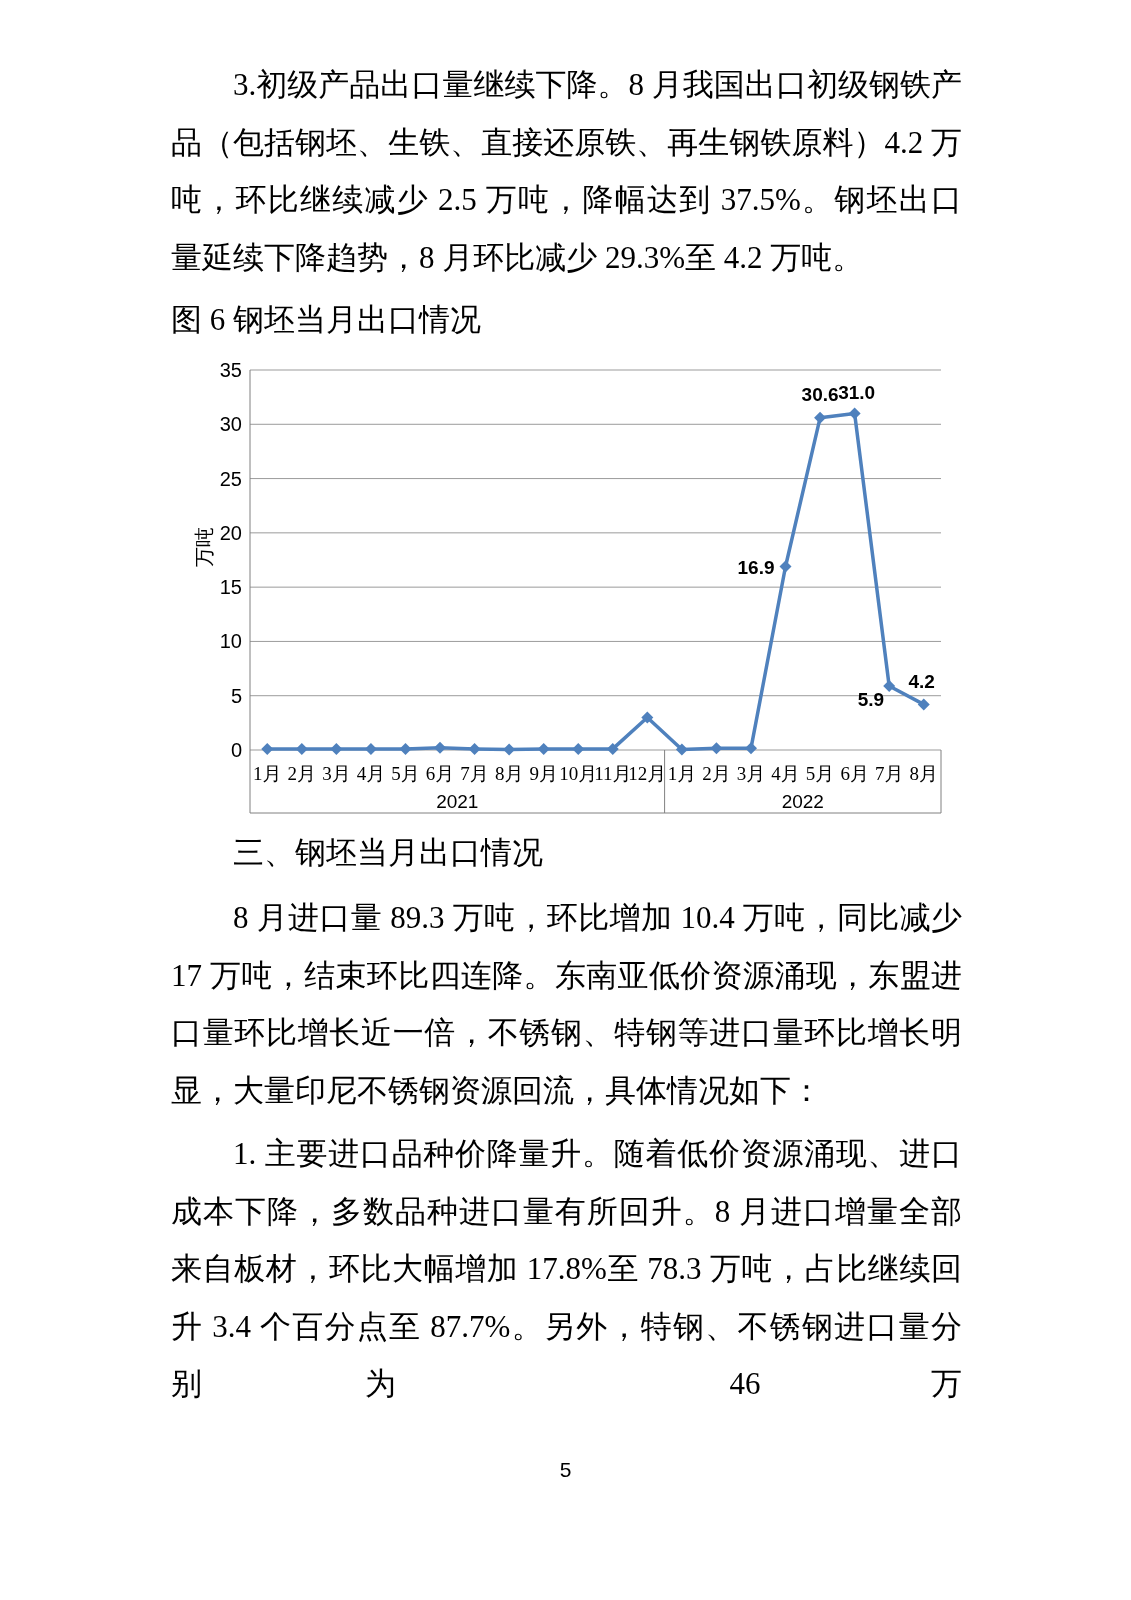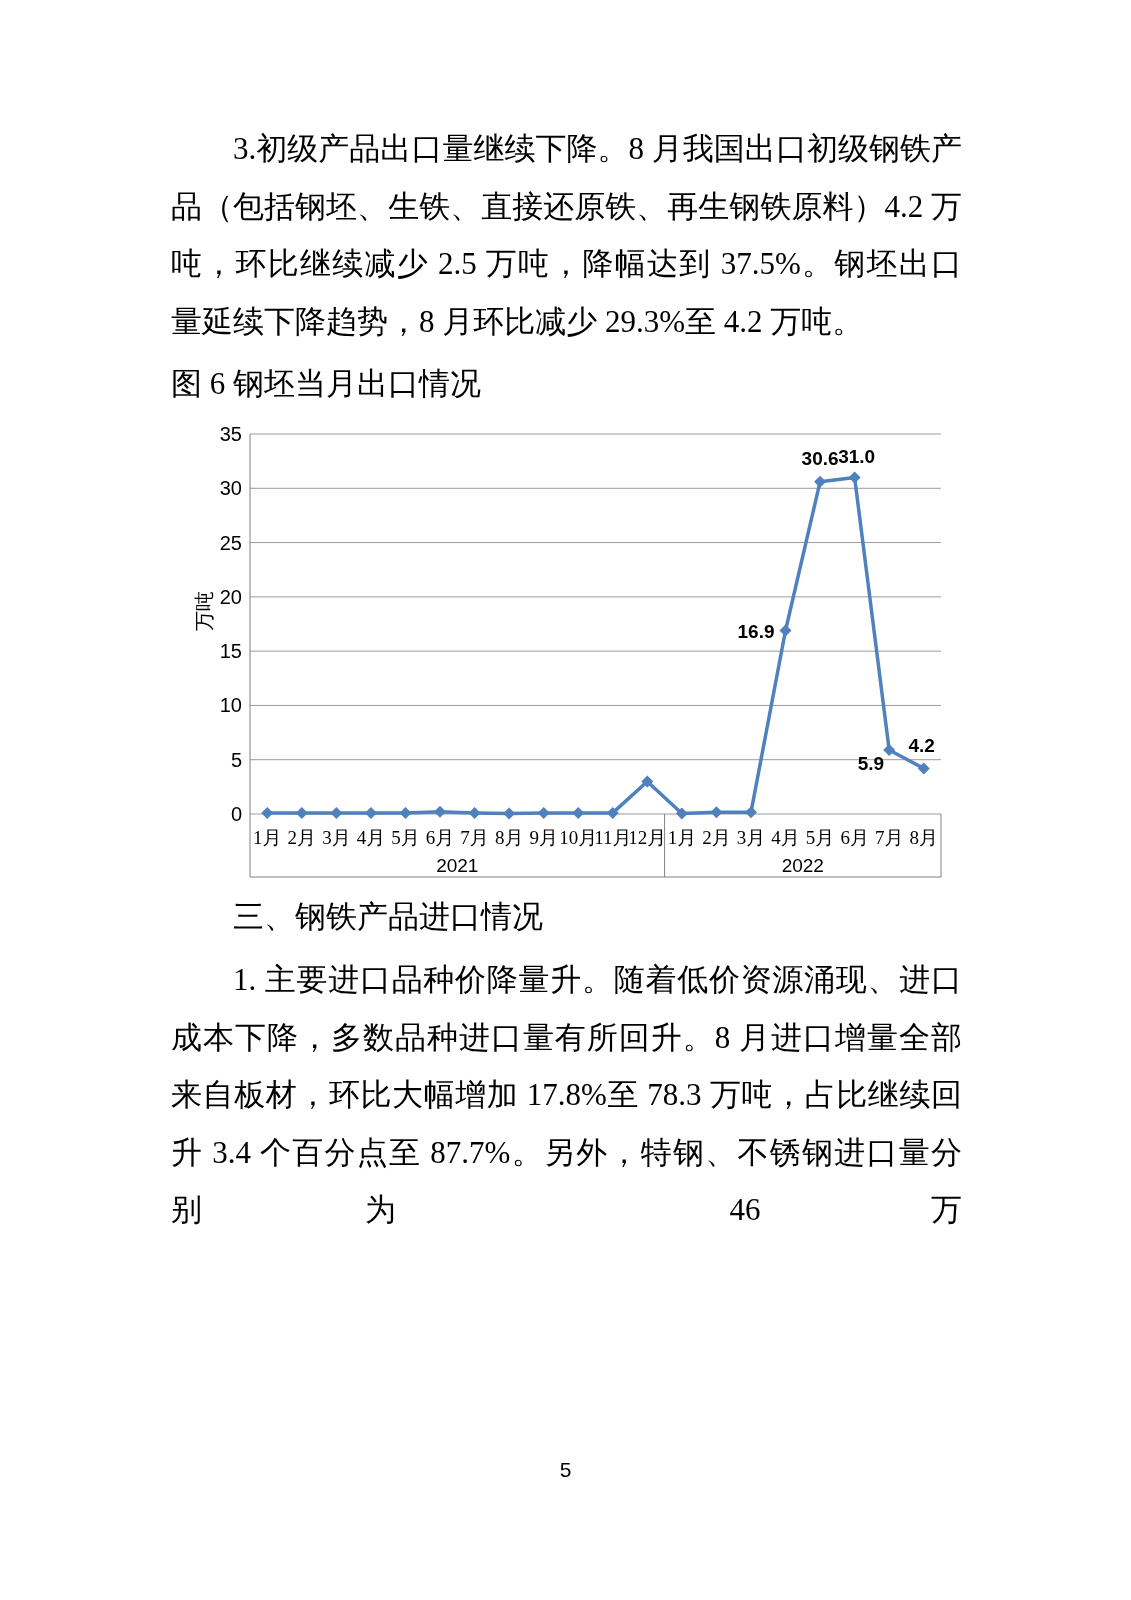--- a/index.html
+++ b/index.html
@@ -1,21 +1,21 @@
 <!DOCTYPE html>
 <html><head>
 <meta charset="utf-8">
 <style>
   html,body{margin:0;padding:0;background:#fff;}
   .page{
     position:relative;
     width:1131px;height:1600px;
     background:#ffffff;
     box-sizing:border-box;
-    padding:120px 169px 0 171px;
+    padding:56px 169px 0 171px;
     font-family:"Liberation Serif","DejaVu Serif",serif;
     color:#000;
     overflow:hidden;
   }
   .body-text{
     font-size:31px;
     line-height:57.5px;
     text-align:justify;
     margin:0;
   }
@@ -120,19 +120,20 @@
         <path d="M 718.175 330.9428571428571 L 724.175 336.9428571428571 L 718.175 342.9428571428571 L 712.175 336.9428571428571 Z" fill="#4F81BD"></path>
         <path d="M 752.7249999999999 349.4 L 758.7249999999999 355.4 L 752.7249999999999 361.4 L 746.7249999999999 355.4 Z" fill="#4F81BD"></path>
         <text x="603.525" y="224.51428571428573" text-anchor="end" font-size="19" font-weight="bold" font-family="Liberation Sans, DejaVu Sans, sans-serif" fill="#000000">16.9</text>
         <text x="649.0749999999999" y="51.771428571428544" text-anchor="middle" font-size="19" font-weight="bold" font-family="Liberation Sans, DejaVu Sans, sans-serif" fill="#000000">30.6</text>
         <text x="685.625" y="50.42857142857139" text-anchor="middle" font-size="19" font-weight="bold" font-family="Liberation Sans, DejaVu Sans, sans-serif" fill="#000000">31.0</text>
         <text x="713.175" y="356.9428571428571" text-anchor="end" font-size="19" font-weight="bold" font-family="Liberation Sans, DejaVu Sans, sans-serif" fill="#000000">5.9</text>
         <text x="750.7249999999999" y="339.4" text-anchor="middle" font-size="19" font-weight="bold" font-family="Liberation Sans, DejaVu Sans, sans-serif" fill="#000000">4.2</text>
       </svg>
   </div>
 
-  <p class="body-text indent heading">三、钢铁产品进口情况</p>
+  <p class="body-text indent heading">三、钢坯当月出口情况</p>
 
+  <p class="body-text indent p-import">8 月进口量 89.3 万吨，环比增加 10.4 万吨，同比减少 17 万吨，结束环比四连降。东南亚低价资源涌现，东盟进口量环比增长近一倍，不锈钢、特钢等进口量环比增长明显，大量印尼不锈钢资源回流，具体情况如下：</p>
 
   <p class="body-text indent p-detail">1. 主要进口品种价降量升。随着低价资源涌现、进口成本下降，多数品种进口量有所回升。8 月进口增量全部来自板材，环比大幅增加 17.8%至 78.3 万吨，占比继续回升 3.4 个百分点至 87.7%。另外，特钢、不锈钢进口量分别为 46 万</p>
 
   <div class="page-num">5</div>
 </div>
 
 </body></html>

